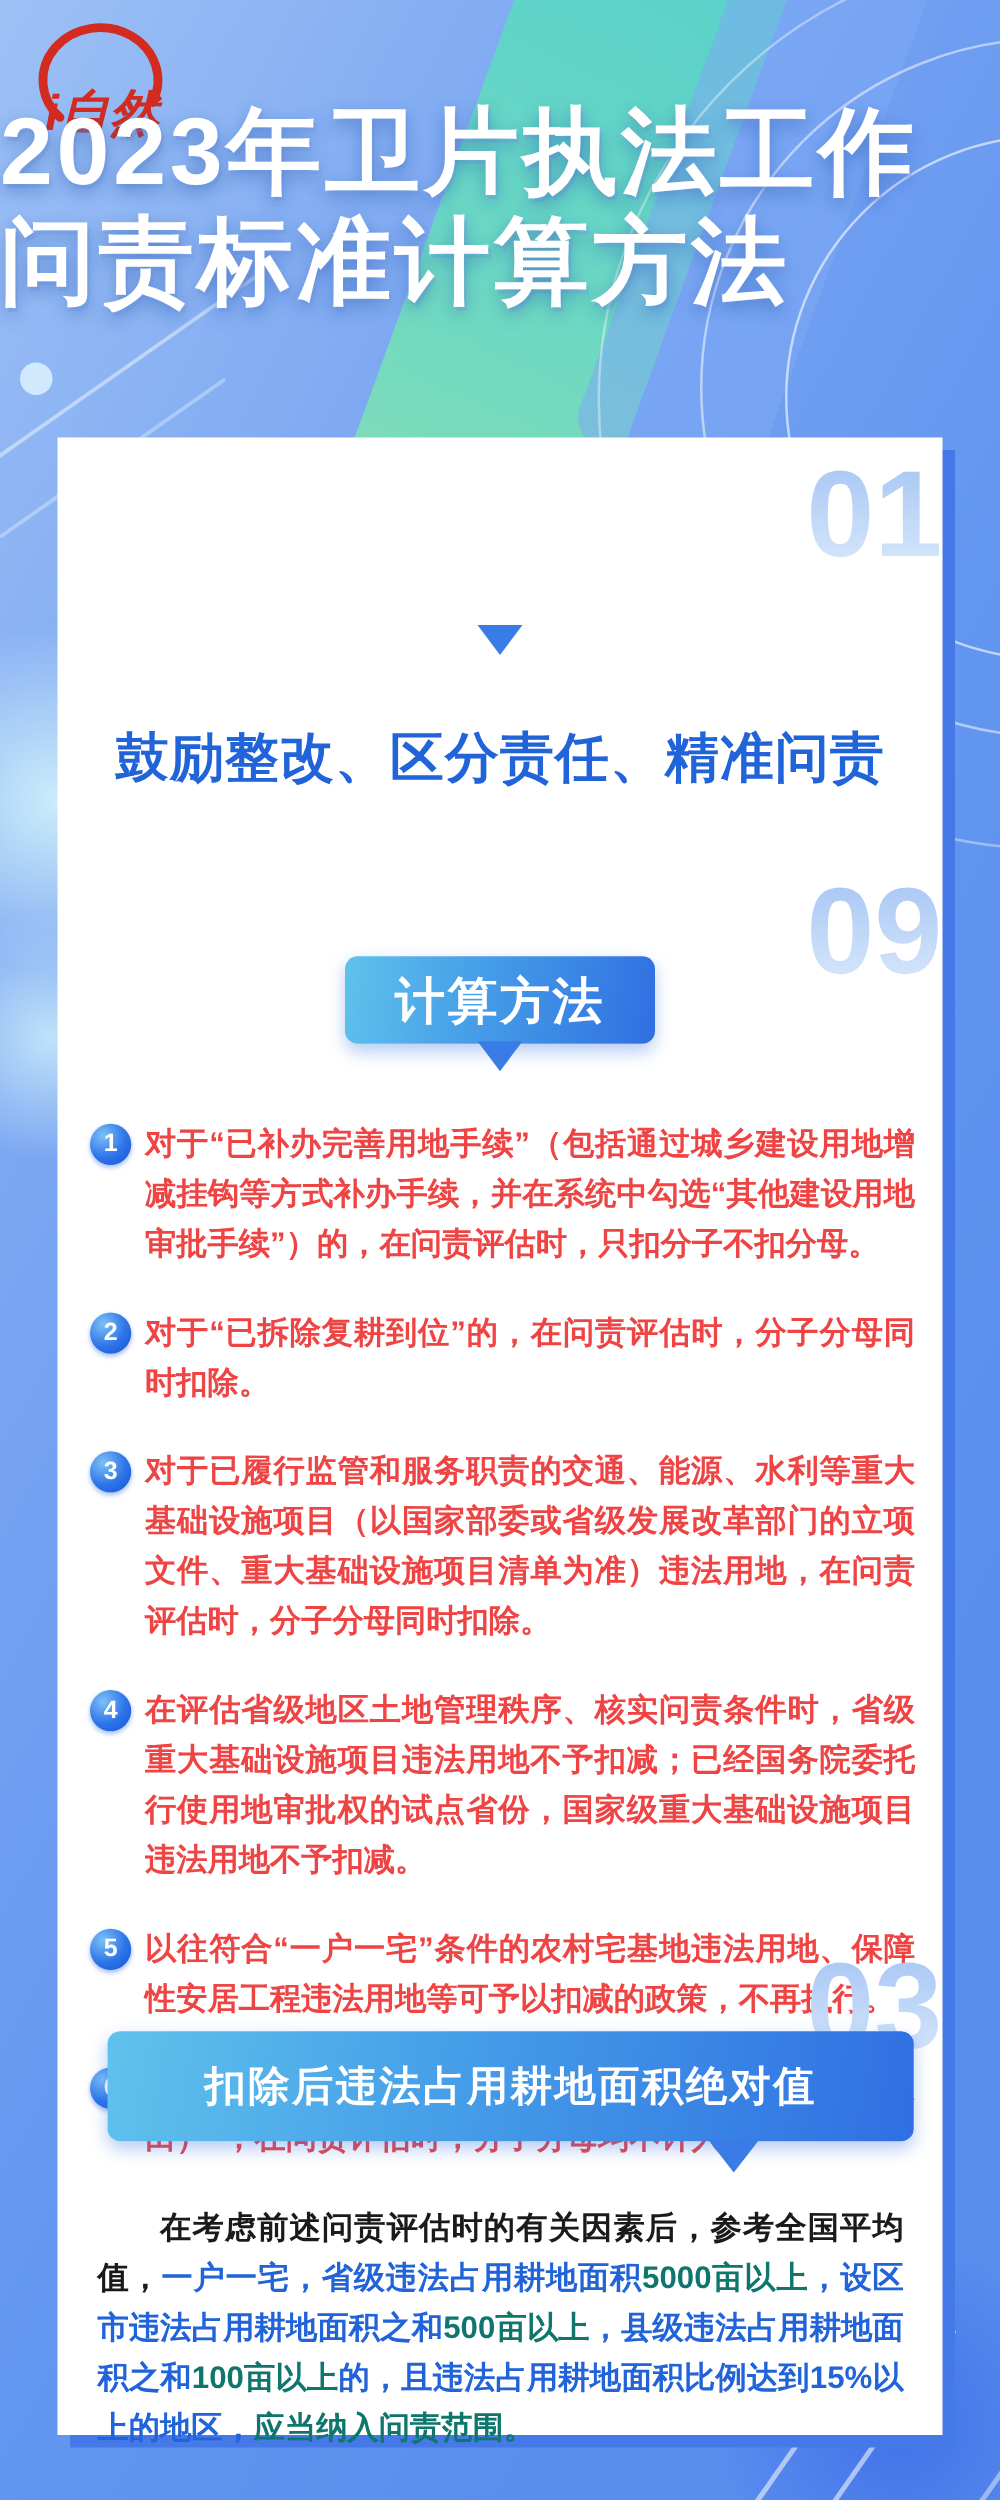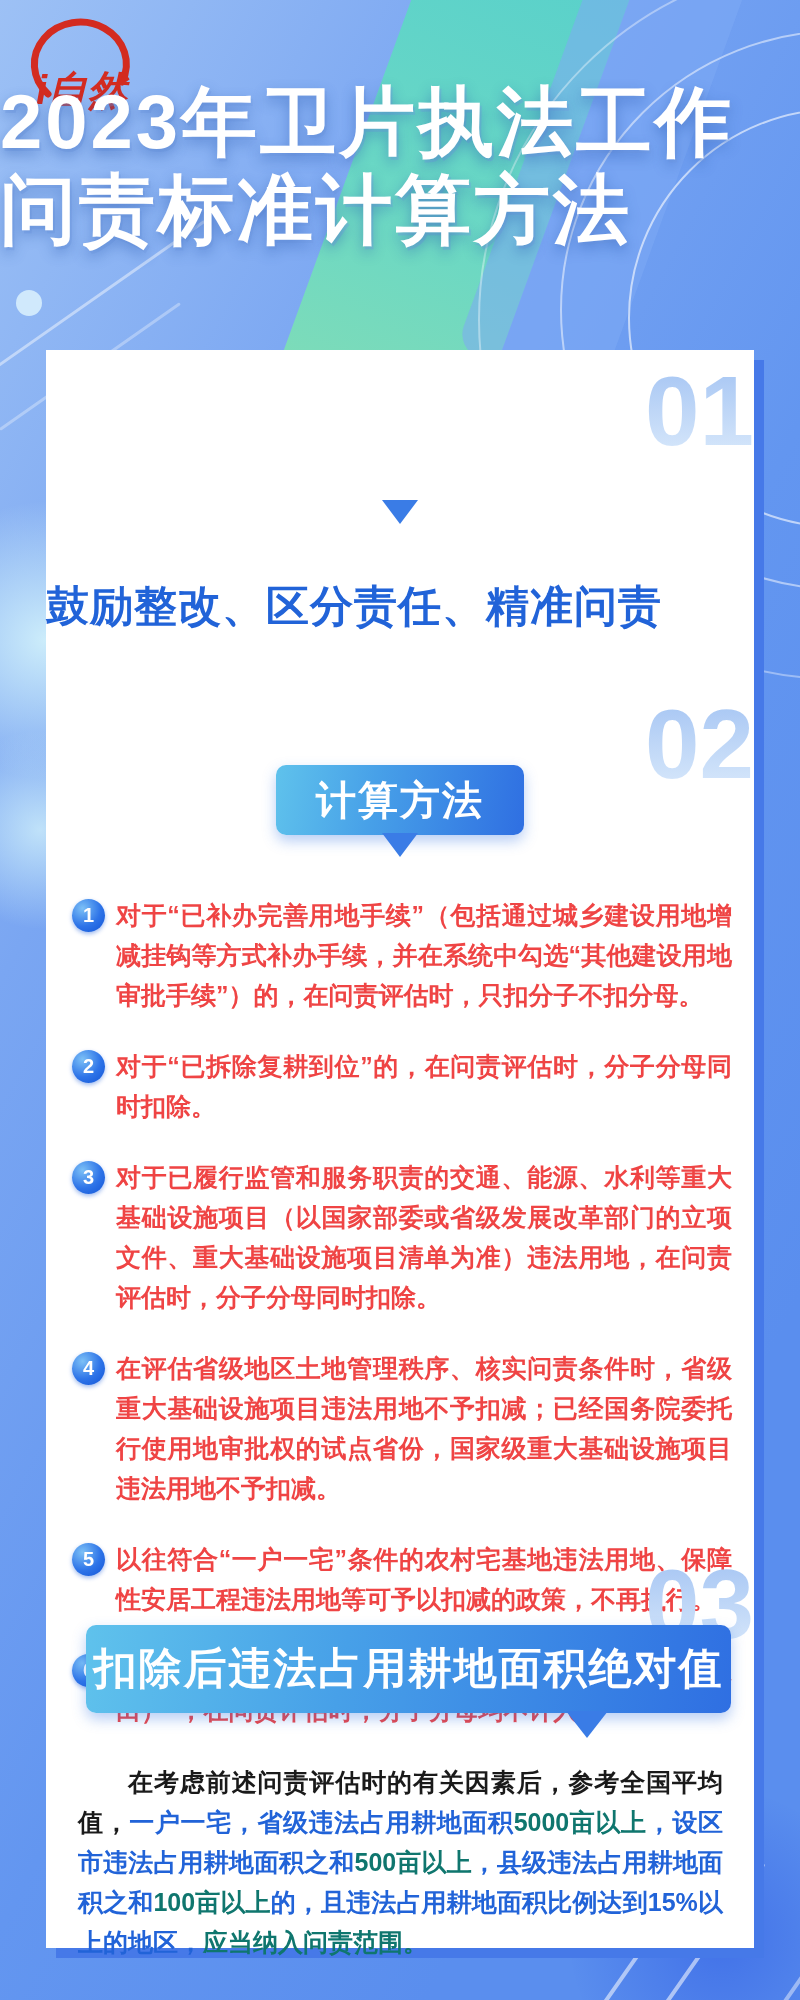--- a/index.html
+++ b/index.html
@@ -49,27 +49,27 @@
     -webkit-background-clip:text;background-clip:text;color:transparent;}
   .num-01{top:12px;}
   .num-02{top:345px;}
   .num-03{top:1205px;}
   .hbtn{position:absolute;display:flex;align-items:center;justify-content:center;
     color:#ffffff;font-weight:700;border-radius:10px;
     background:linear-gradient(100deg,#5fc2ec 0%,#47a0e8 40%,#2f6fe2 100%);
     box-shadow:0 6px 14px rgba(47,111,226,.35);}
   .btn-1{top:82px;left:230px;width:248px;height:70px;font-size:40px;letter-spacing:2px;}
   .btn-2{top:415px;left:230px;width:248px;height:70px;font-size:40px;letter-spacing:2px;}
-  .btn-3{top:1275px;left:40px;width:645px;height:88px;font-size:43px;letter-spacing:2px;}
+  .btn-3{top:1275px;left:40px;width:645px;height:88px;font-size:33px;letter-spacing:2px;}
   .ptr{position:absolute;width:0;height:0;border-left:18px solid transparent;
     border-right:18px solid transparent;border-top:24px solid #3a7ce6;}
   .ptr-1{top:150px;left:336px;}
   .ptr-2{top:483px;left:336px;}
   .ptr-3{top:1361px;left:520px;border-left-width:21px;border-right-width:21px;border-top-width:27px;}
-  .principle{position:absolute;top:228px;left:0;width:100%;text-align:left;
+  .principle{position:absolute;top:228px;left:0;width:100%;text-align:center;
     color:#2163d8;font-size:43px;font-weight:800;letter-spacing:1px;}
   
   .items{position:absolute;top:545px;left:26px;width:660px;display:flex;flex-direction:column;gap:31px;}
   .item{display:flex;align-items:flex-start;}
   .badge{flex:0 0 33px;width:33px;height:33px;margin-top:4px;border-radius:50%;
     background:radial-gradient(circle at 32% 28%,#7cc0f6 0%,#2e74e8 55%,#1254d6 100%);
     color:#fff;font-weight:800;font-size:20px;display:flex;align-items:center;justify-content:center;
     box-shadow:0 2px 4px rgba(18,84,214,.4);}
   .item p{margin:0;padding-left:11px;font-size:25px;line-height:40px;font-weight:700;
     color:#ef4444;text-align:justify;}
@@ -109,21 +109,21 @@
     <div>2023年卫片执法工作</div>
     <div>问责标准计算方法</div>
   </div>
 
   <div class="card">
 
     <div class="secnum num-01">01</div>
     <div class="ptr ptr-1"></div>
     <div class="principle">鼓励整改、区分责任、精准问责</div>
 
-    <div class="secnum num-02">02</div>
+    <div class="secnum num-02">09</div>
     <div class="hbtn btn-2">计算方法</div>
     <div class="ptr ptr-2"></div>
 
     <div class="items">
       <div class="item">
         <span class="badge">1</span>
         <p>对于“已补办完善用地手续”（包括通过城乡建设用地增减挂钩等方式补办手续，并在系统中勾选“其他建设用地审批手续”）的，在问责评估时，只扣分子不扣分母。</p>
       </div>
       <div class="item">
         <span class="badge">2</span>

